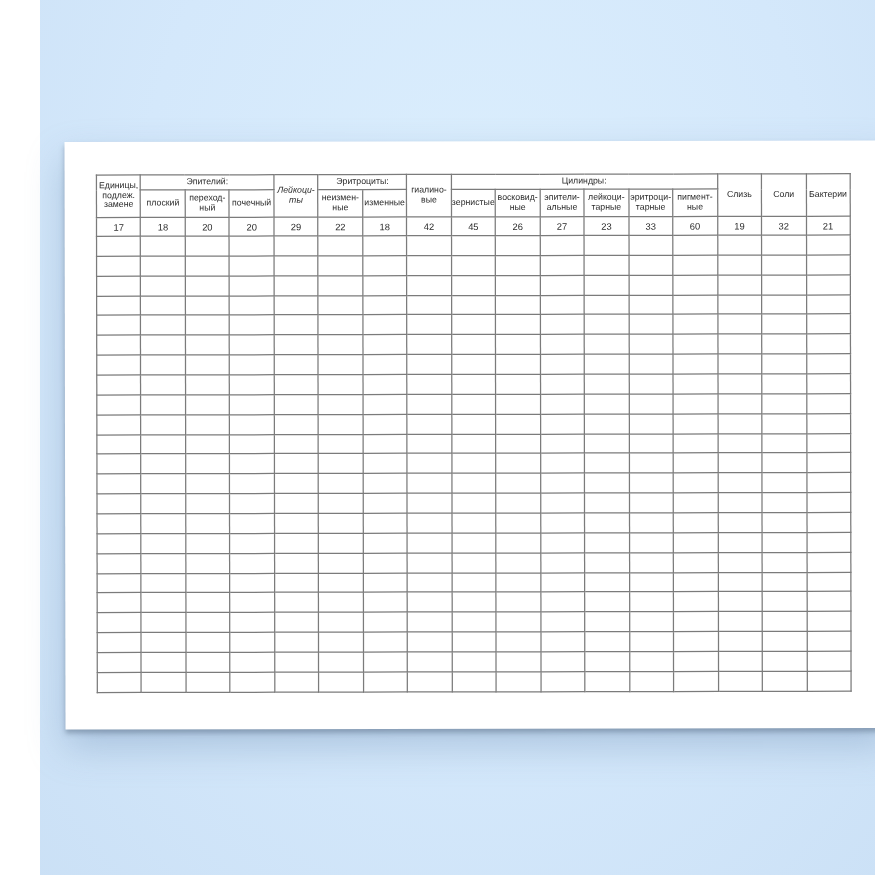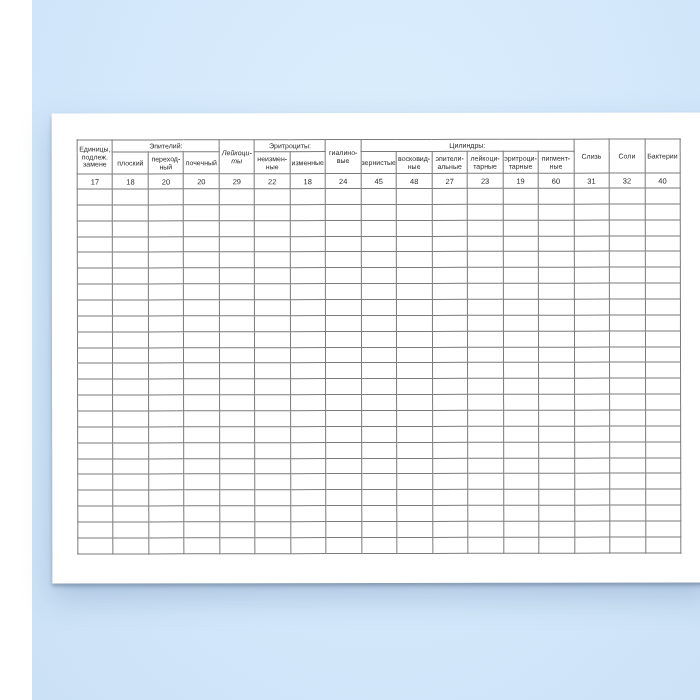--- a/index.html
+++ b/index.html
@@ -96,30 +96,30 @@
             <th class="colhead">пигмент-<br>ные</th>
           </tr>
           <tr class="num-row">
             <td class="num">17</td>
             <td class="num">18</td>
             <td class="num">20</td>
             <td class="num">20</td>
             <td class="num">29</td>
             <td class="num">22</td>
             <td class="num">18</td>
-            <td class="num">24</td>
+            <td class="num">42</td>
             <td class="num">45</td>
-            <td class="num">48</td>
+            <td class="num">26</td>
             <td class="num">27</td>
             <td class="num">23</td>
+            <td class="num">33</td>
+            <td class="num">60</td>
             <td class="num">19</td>
-            <td class="num">60</td>
-            <td class="num">31</td>
             <td class="num">32</td>
-            <td class="num">40</td>
+            <td class="num">21</td>
           </tr>
         </thead>
       <tbody id="tbody">
           <tr class="data-row">
             <td class="blank"></td>
             <td class="blank"></td>
             <td class="blank"></td>
             <td class="blank"></td>
             <td class="blank"></td>
             <td class="blank"></td>

